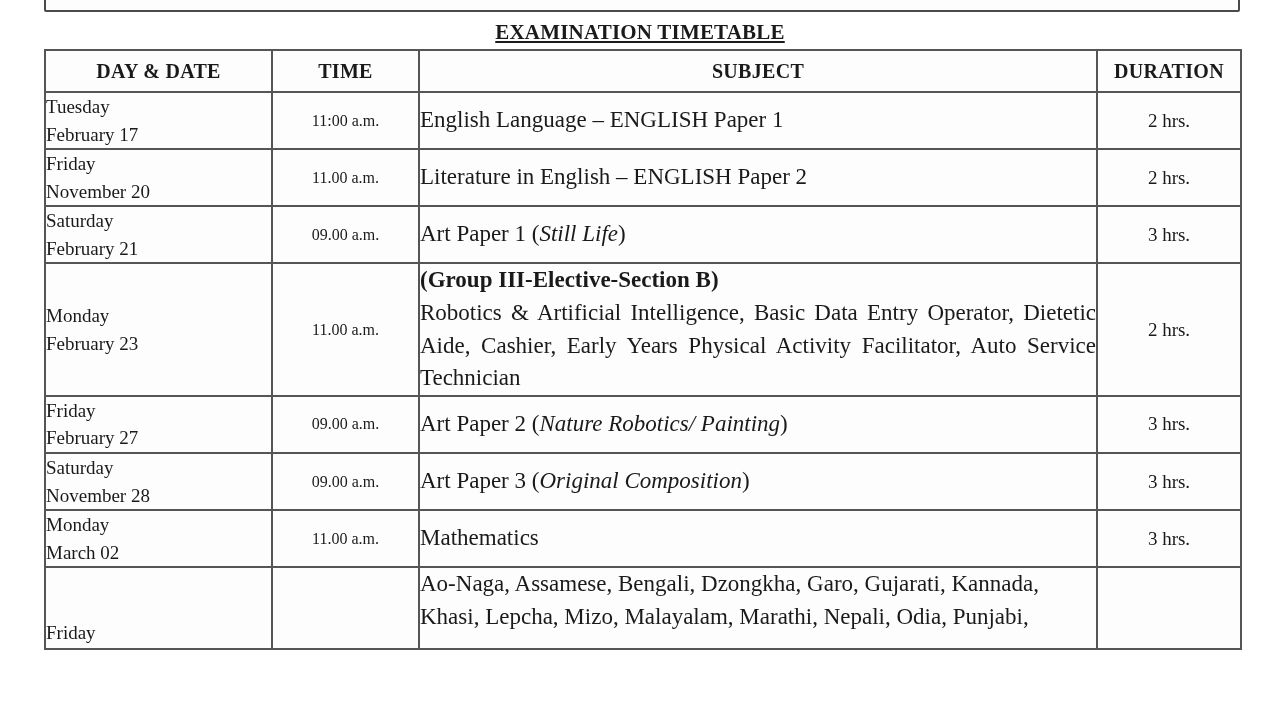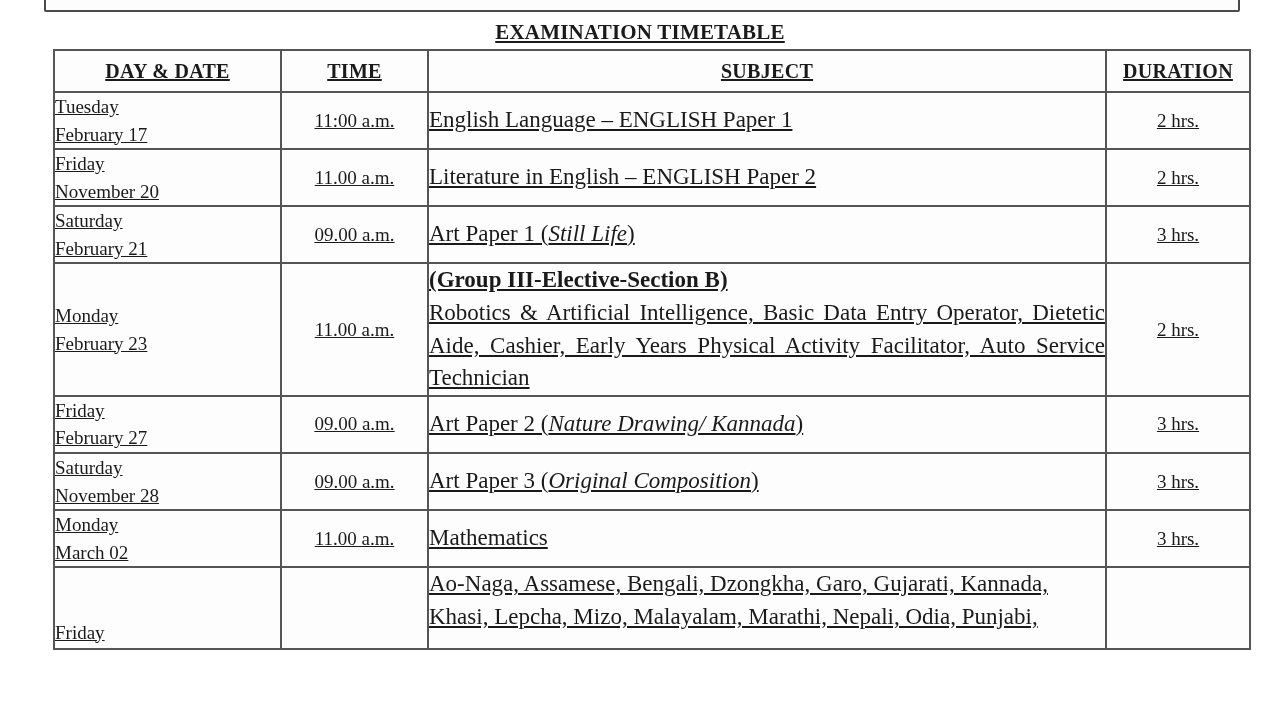--- a/index.html
+++ b/index.html
@@ -40,24 +40,23 @@
     font-size: 21px;
     font-weight: bold;
     letter-spacing: 0.2px;
     text-decoration: underline;
     text-underline-offset: 2px;
   }
 
   
   #timetable-wrap {
     position: absolute;
-    left: 53px;
+    left: 44px;
     top: 49px;
     width: 965px;
-    text-decoration: underline;
   }
   table.timetable {
     border-collapse: collapse;
     table-layout: fixed;
     width: 1196px;
     background: #fdfdfd;
   }
   table.timetable td, table.timetable th {
     border: 2px solid #555555;
     padding: 0;
@@ -86,21 +85,21 @@
     padding: 8px 0 8px 13px;
     font-size: 19px;
     line-height: 1.45;
     text-align: left;
     margin-left: 28px;
   }
   td.day-cell .dow  { display: block; }
   td.day-cell .date { display: block; }
 
   td.time-cell {
-    font-size: 19px;
+    font-size: 16px;
     text-align: center;
     padding: 8px 4px;
   }
 
   td.subject-cell {
     padding: 8px 14px 8px 13px;
     font-size: 23px;
     line-height: 1.42;
     text-align: justify;
     text-align-last: left;
@@ -214,21 +213,21 @@
       </tr>
 
 
       <tr class="r-std">
         <td class="day-cell">
           <span class="dow">Friday</span>
           <span class="date">February 27</span>
         </td>
         <td class="time-cell">09.00 a.m.</td>
         <td class="subject-cell">
-          <span class="subj-plain"><span>Art Paper 2 (</span><em>Nature Drawing/ Kannada</em><span>)</span></span>
+          <span class="subj-plain"><span>Art Paper 2 (</span><em>Nature Robotics/ Painting</em><span>)</span></span>
         </td>
         <td class="duration-cell">3 hrs.</td>
       </tr>
 
       <tr class="r-std">
         <td class="day-cell">
           <span class="dow">Saturday</span>
           <span class="date">November 28</span>
         </td>
         <td class="time-cell">09.00 a.m.</td>

